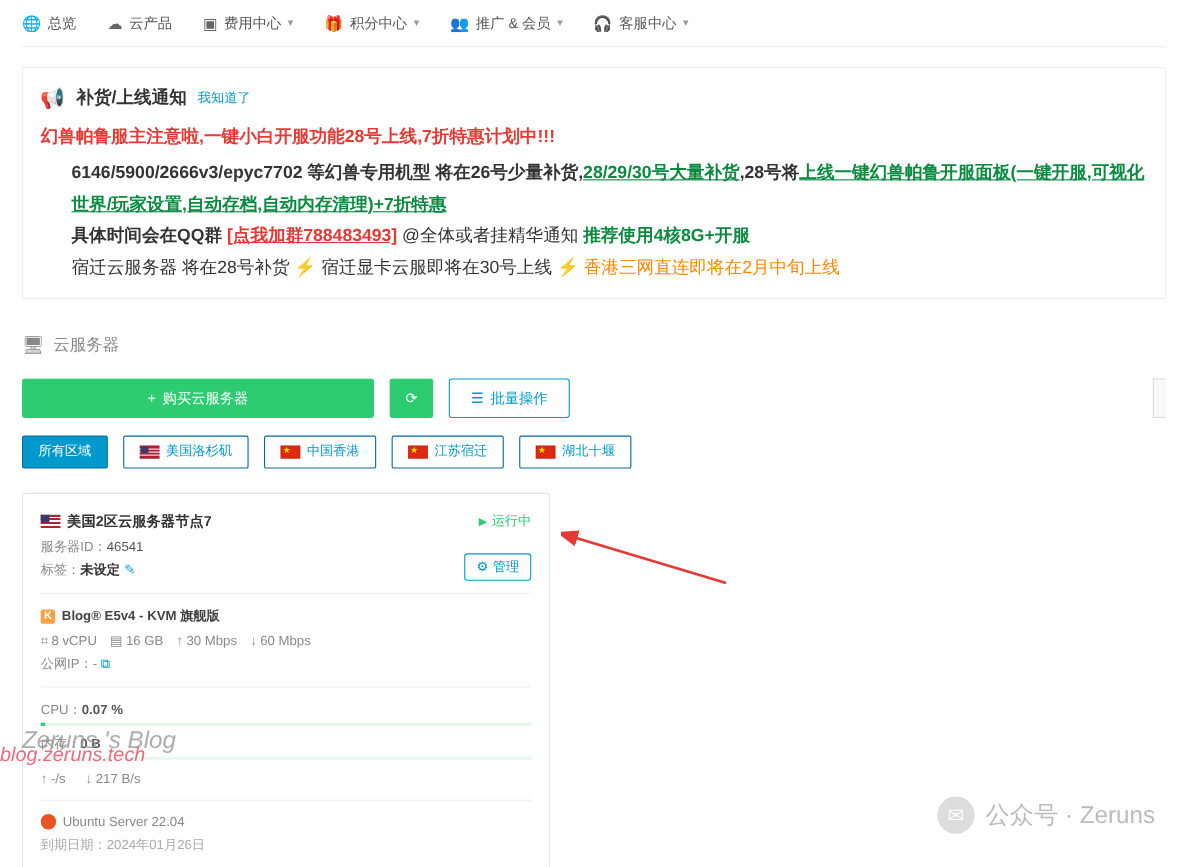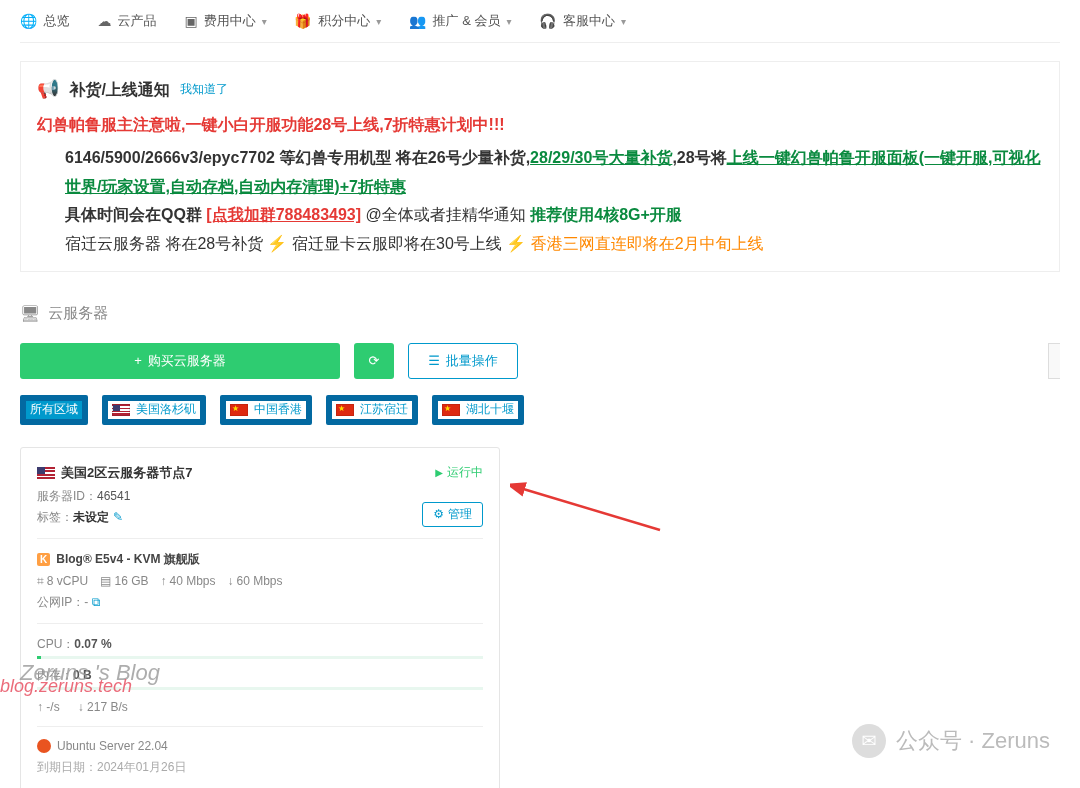--- a/index.html
+++ b/index.html
@@ -35,21 +35,21 @@
 .section-head .sicon { font-size: 16px; }
 
 .action-row { display: flex; gap: 14px; margin-bottom: 16px; }
 .btn { display: inline-flex; align-items: center; justify-content: center; gap: 6px; border-radius: 3px; padding: 0 16px; height: 36px; font-size: 13px; cursor: pointer; border: 1px solid transparent; }
 .btn-primary { background: #2ecc71; color: #fff; flex: 0 0 320px; }
 .btn-refresh { background: #2ecc71; color: #fff; width: 40px; padding: 0; }
 .btn-outline-blue { border: 1px solid #0099cc; color: #0099cc; background: #fff; width: 110px; }
 .btn-right-edge { position: absolute; right: 0; top: 0; width: 12px; height: 36px; border: 1px solid #ddd; border-right: none; background: #f9f9f9; }
 
 .region-row { display: flex; gap: 14px; margin-bottom: 22px; }
-.region-tab { display: inline-flex; align-items: center; gap: 6px; height: 30px; padding: 0 4px; border: 6px solid #0369a1; color: #0099cc; background: #fff; border-radius: 2px; font-size: 12px; cursor: pointer; }
+.region-tab { display: inline-flex; align-items: center; gap: 6px; height: 30px; padding: 0 14px; border: 1px solid #0369a1; color: #0099cc; background: #fff; border-radius: 2px; font-size: 12px; cursor: pointer; }
 .region-tab.active { background: #0099cc; color: #fff; }
 .region-tab .flag { width: 18px; height: 12px; display: inline-block; border: 1px solid rgba(0,0,0,0.1); }
 
 .server-card { border: 1px solid #e5e5e5; border-radius: 3px; padding: 16px; width: 480px; font-size: 12px; color: #555; position: relative; }
 .server-head { display: flex; justify-content: space-between; align-items: flex-start; margin-bottom: 6px; }
 .server-name { font-weight: bold; font-size: 13px; color: #333; display: flex; align-items: center; gap: 6px; }
 .status { color: #2ecc71; font-size: 12px; display: flex; align-items: center; gap: 4px; }
 .status-dot::before { content: "▶"; font-size: 10px; }
 .row-line { margin: 4px 0; }
 .label-v { color: #888; }
@@ -204,21 +204,21 @@
       <span>
           <span>⌗</span>
           <span>8 vCPU</span>
         </span>
       <span>
           <span>▤</span>
           <span>16 GB</span>
         </span>
       <span>
           <span>↑</span>
-          <span>40 Mbps</span>
+          <span>30 Mbps</span>
         </span>
       <span>
           <span>↓</span>
           <span>60 Mbps</span>
         </span>
     </div>
     <div class="ip-row"><span>公网IP：</span><span>-</span> <span class="copy-icon">⧉</span></div>
 
     <div class="divider"></div>
     <div class="metric"><span>CPU：</span><span class="mv">0.07 %</span>

